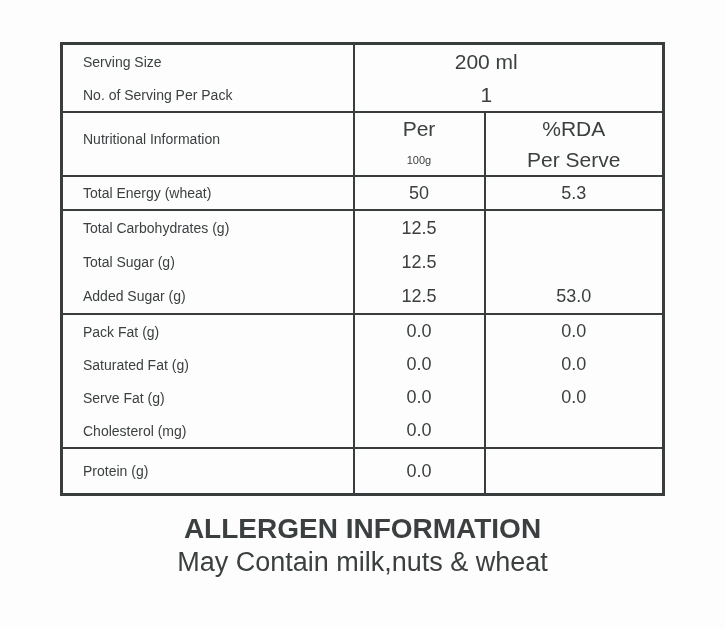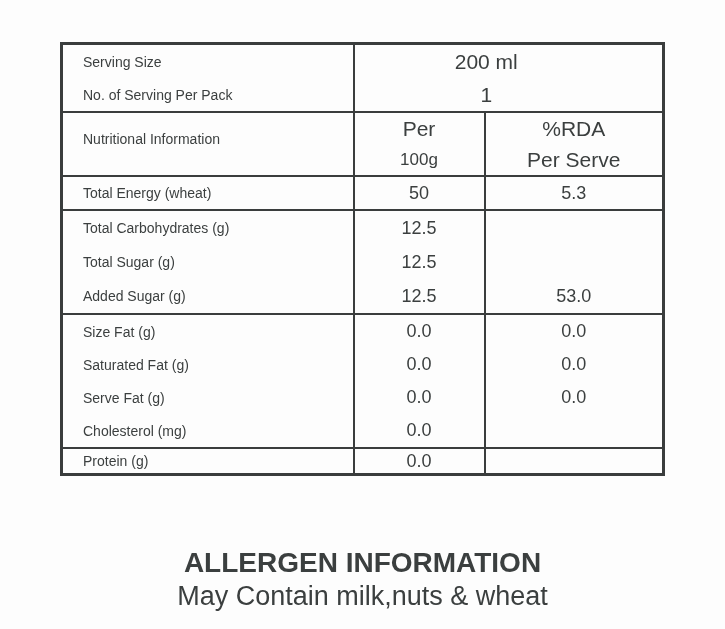--- a/index.html
+++ b/index.html
@@ -41,34 +41,34 @@
   .lnl {                     
     justify-content: flex-start;
     padding-left: 20px;
     font-size: 14px;
   }
   .lnc {                     
     justify-content: center;
     font-size: 18px;
   }
   .big  { font-size: 21px; }
-  .small{ font-size: 17px; }
-  .h28 { height: 24px; }
+  .small{ font-size: 11px; }
+  .h28 { height: 44px; }
   .h31 { height: 31px; }
   .h32 { height: 32px; }
   .h33 { height: 33px; }
   .h34 { height: 34px; }
   .h62 { height: 52px; }
   .pt2 { padding-top: 2px; }
   
   .serve-val { padding-right: 44px !important; }
   .allergen {
     position: absolute;
     left: 0;
-    top: 546px;
+    top: 512px;
     width: 725px;
     text-align: center;
   }
   .allergen-title {
     font-size: 28px;
     font-weight: bold;
     line-height: 34px;
     letter-spacing: 0px;
   }
   .allergen-text {
@@ -139,21 +139,21 @@
       </td>
       <td>
         <div class="ln lnc h34"></div>
         <div class="ln lnc h34"></div>
         <div class="ln lnc h34">53.0</div>
       </td>
     </tr>
 
     <tr>
       <td>
-        <div class="ln lnl h33">Size Fat (g)</div>
+        <div class="ln lnl h33">Pack Fat (g)</div>
         <div class="ln lnl h33">Saturated Fat (g)</div>
         <div class="ln lnl h33">Serve Fat (g)</div>
         <div class="ln lnl h33">Cholesterol (mg)</div>
       </td>
       <td>
         <div class="ln lnc h33">0.0</div>
         <div class="ln lnc h33">0.0</div>
         <div class="ln lnc h33">0.0</div>
         <div class="ln lnc h33">0.0</div>
       </td>

